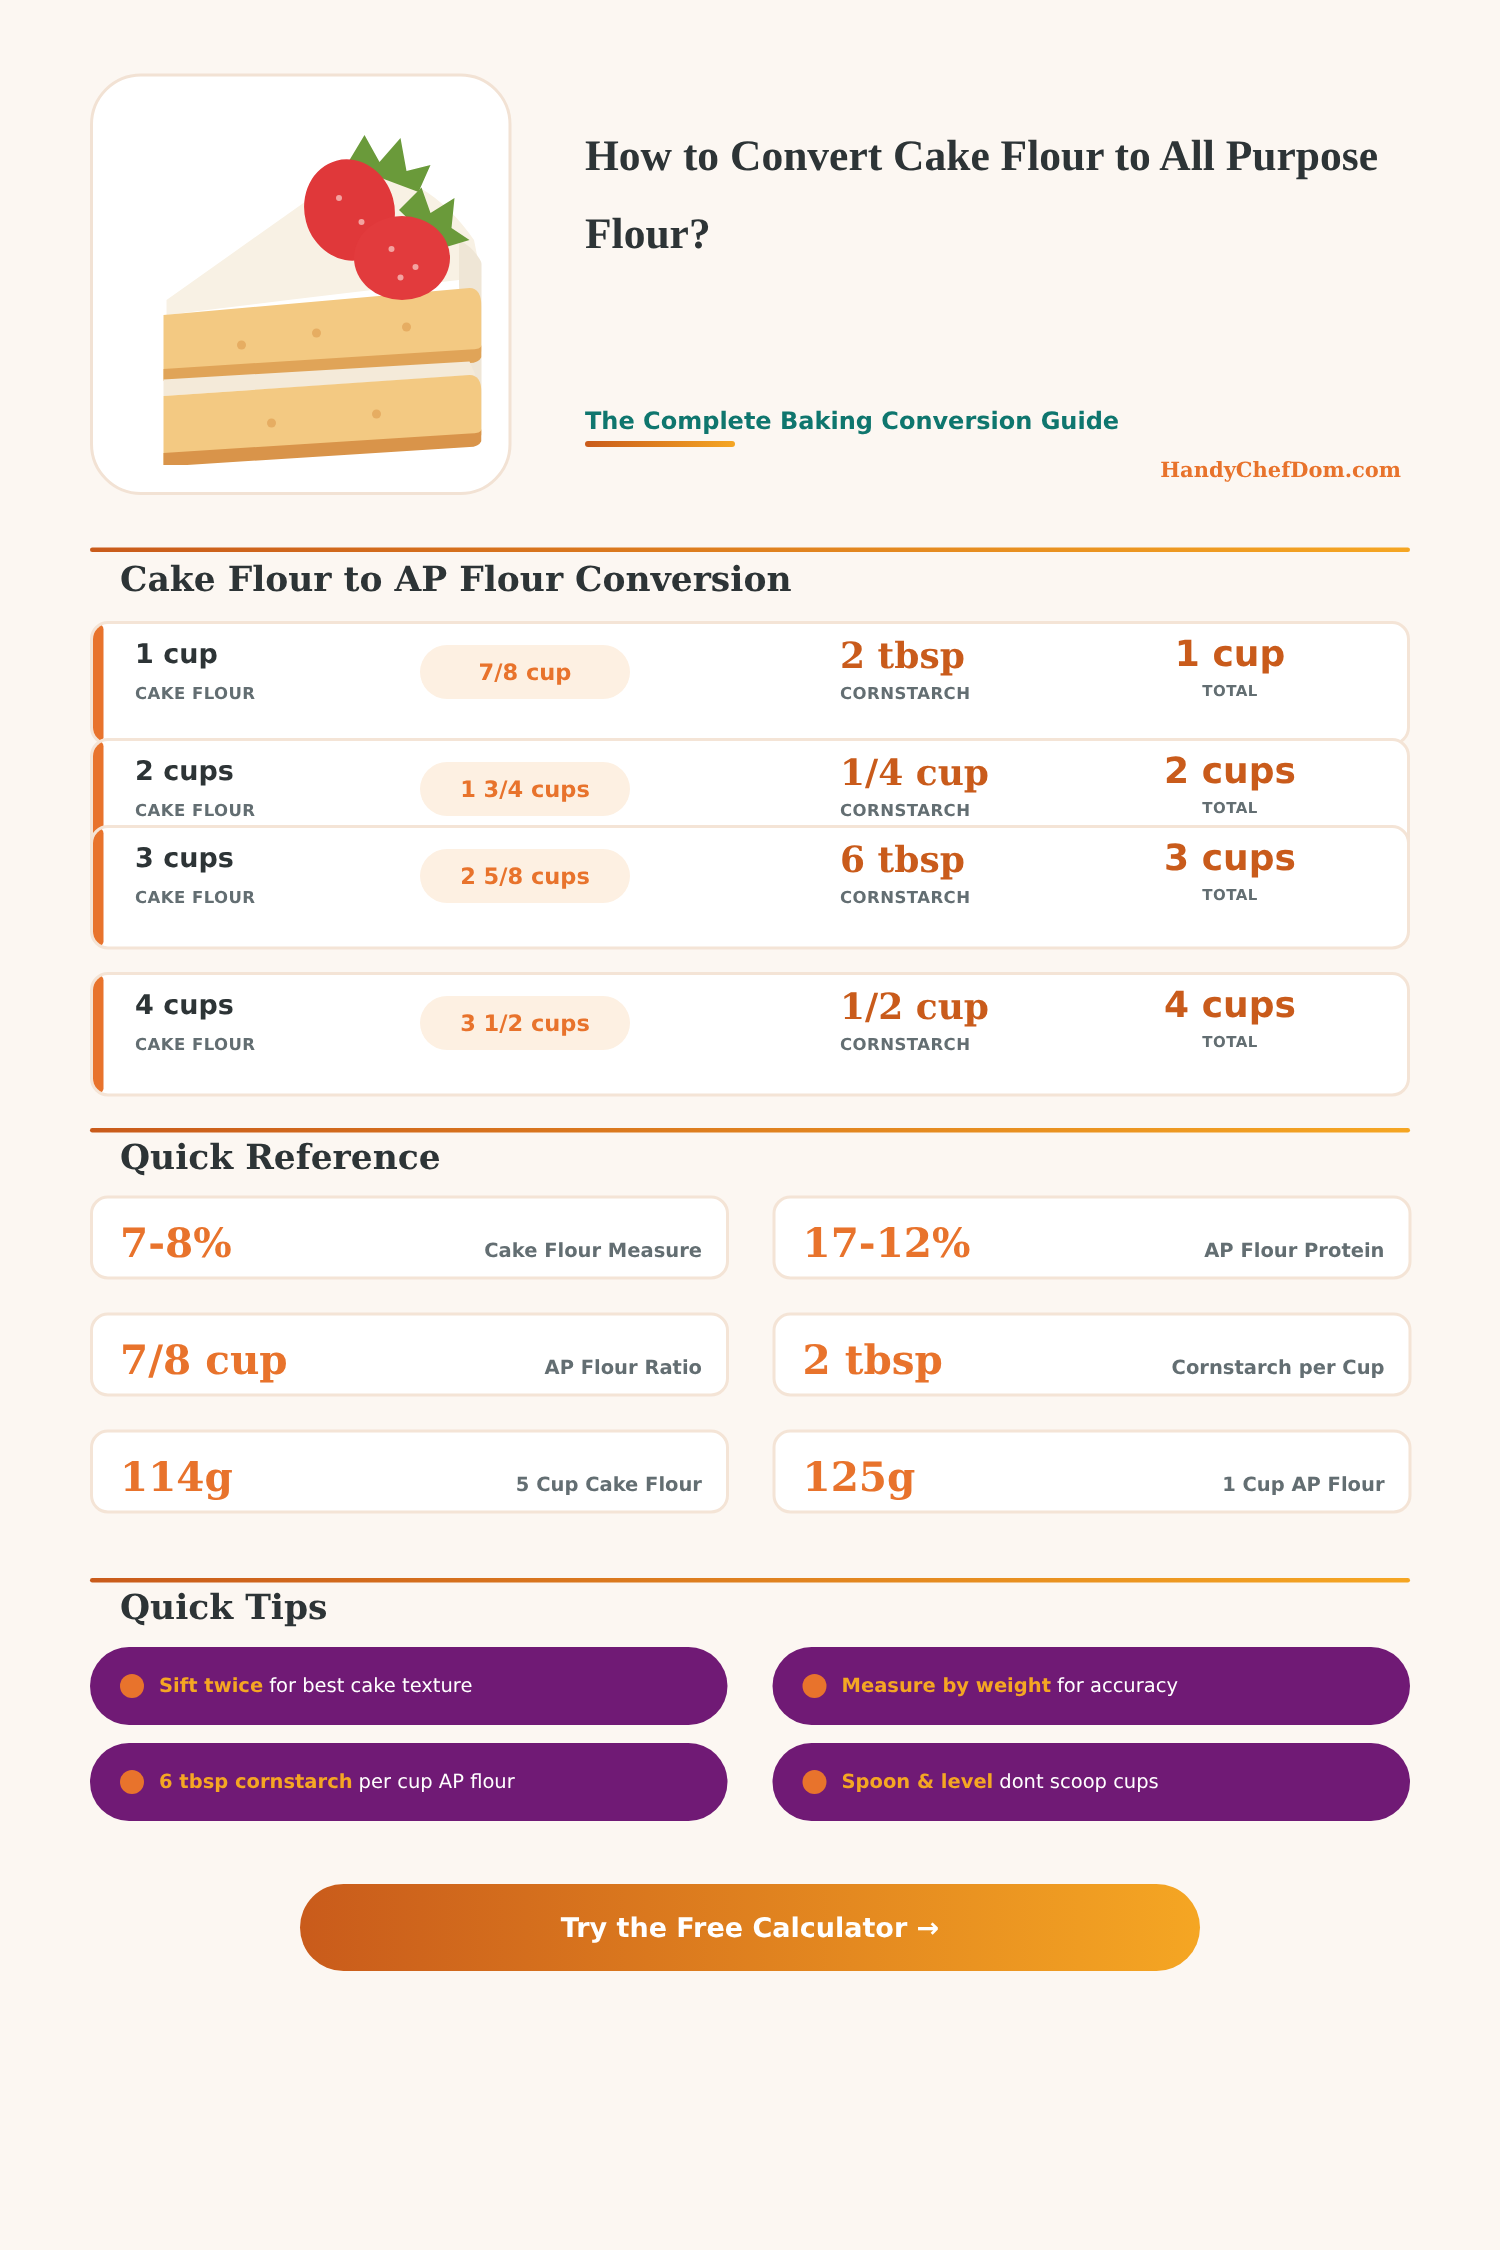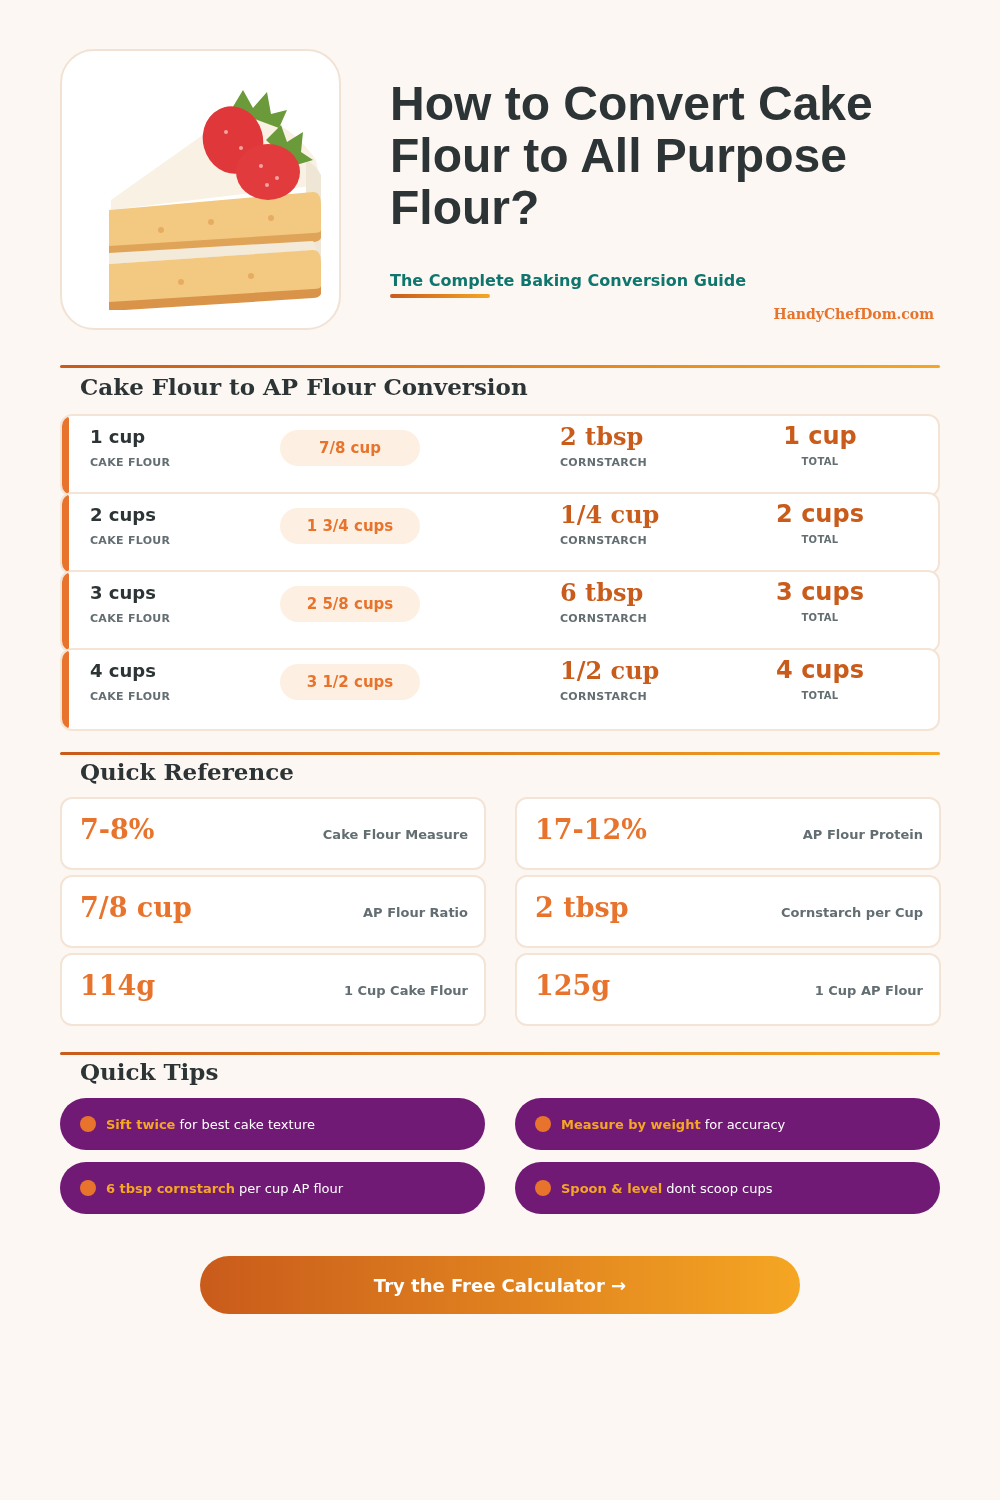--- a/index.html
+++ b/index.html
@@ -11,22 +11,22 @@
     position: relative;
     overflow: hidden;
   }
   .hero-card {
     position: absolute; left: 60px; top: 49px; width: 281px; height: 281px;
     background: #ffffff; border: 2px solid #f2e2d4; border-radius: 34px;
     display: flex; align-items: center; justify-content: center;
   }
   .title {
     position: absolute; left: 390px; top: 78px; width: 560px;
-    font-family: Liberation Sans, sans-serif; font-weight: bold;
-    font-size: 48px; line-height: 52px; color: #2d3436;
+    font-family: Liberation Serif, serif; font-weight: bold;
+    font-size: 29px; line-height: 52px; color: #2d3436;
   }
   .subtitle {
     position: absolute; left: 390px; top: 271px;
     font-size: 16px; font-weight: bold; color: #0f766e;
   }
   .subtitle-bar {
     position: absolute; left: 390px; top: 294px; width: 100px; height: 4px;
     border-radius: 2px; background: linear-gradient(90deg, #c95b1b, #f5a623);
   }
   .brand {
@@ -67,21 +67,21 @@
   }
   .corn-lbl {
     position: absolute; left: 498px; top: 40px;
     font-size: 11px; font-weight: bold; color: #636e72; letter-spacing: 0.3px;
   }
   .total-box { position: absolute; left: 668px; width: 180px; top: 0; height: 100%; text-align: center; }
   .total-val { position: absolute; left: 0; right: 0; top: 6px; font-size: 24px; font-weight: bold; color: #c95b1b; }
   .total-lbl { position: absolute; left: 0; right: 0; top: 40px; font-size: 10px; font-weight: bold; color: #636e72; letter-spacing: 0.3px; }
 
   .ref-card {
-    position: absolute; width: 426px; height: 73px;
+    position: absolute; width: 426px; height: 56px;
     background: #ffffff; border: 2px solid #f4e4d6; border-radius: 12px;
   }
   .ref-val {
     position: absolute; left: 18px; top: 15px;
     font-family: "DejaVu Serif", serif; font-weight: bold; font-size: 27px; color: #e8732c;
   }
   .ref-lbl {
     position: absolute; right: 16px; top: 28px;
     font-size: 13px; font-weight: bold; color: #636e72;
   }
@@ -171,21 +171,21 @@
   <div class="cell cake-lbl">CAKE FLOUR</div>
   <div class="ap-pill">1 3/4 cups</div>
   <div class="corn-val">1/4 cup</div>
   <div class="corn-lbl">CORNSTARCH</div>
   <div class="total-box">
     <div class="total-val">2 cups</div>
     <div class="total-lbl">TOTAL</div>
   </div>
 </div>
 
-<div class="conv-row" style="top:570px;padding-left:32px;">
+<div class="conv-row" style="top:550px;padding-left:32px;">
   <div class="accent"></div>
   <div class="cell cake-qty">3 cups</div>
   <div class="cell cake-lbl">CAKE FLOUR</div>
   <div class="ap-pill">2 5/8 cups</div>
   <div class="corn-val">6 tbsp</div>
   <div class="corn-lbl">CORNSTARCH</div>
   <div class="total-box">
     <div class="total-val">3 cups</div>
     <div class="total-lbl">TOTAL</div>
   </div>
@@ -218,21 +218,21 @@
 <div class="ref-card" style="left:60px; top:875px;">
   <div class="ref-val">7/8 cup</div>
   <div class="ref-lbl">AP Flour Ratio</div>
 </div>
 <div class="ref-card" style="left:515px; top:875px;">
   <div class="ref-val">2 tbsp</div>
   <div class="ref-lbl">Cornstarch per Cup</div>
 </div>
 <div class="ref-card" style="left:60px; top:953px;">
   <div class="ref-val">114g</div>
-  <div class="ref-lbl">1 Cup Cake Flour</div>
+  <div class="ref-lbl">5 Cup Cake Flour</div>
 </div>
 <div class="ref-card" style="left:515px; top:953px;">
   <div class="ref-val">125g</div>
   <div class="ref-lbl">1 Cup AP Flour</div>
 </div>
 
 <div class="divider" style="top:1052px;"></div>
 <h2 class="section-title" style="top:1058px;">Quick Tips</h2>
 
 <div class="tip" style="left:60px; top:1098px;">

